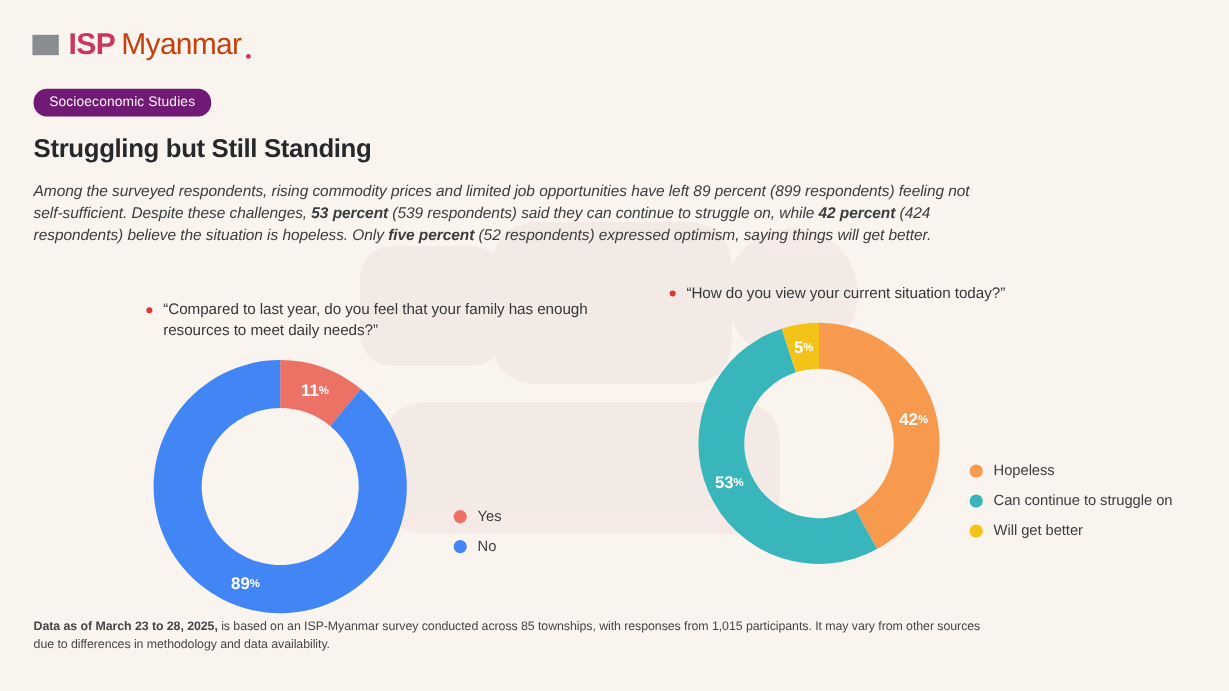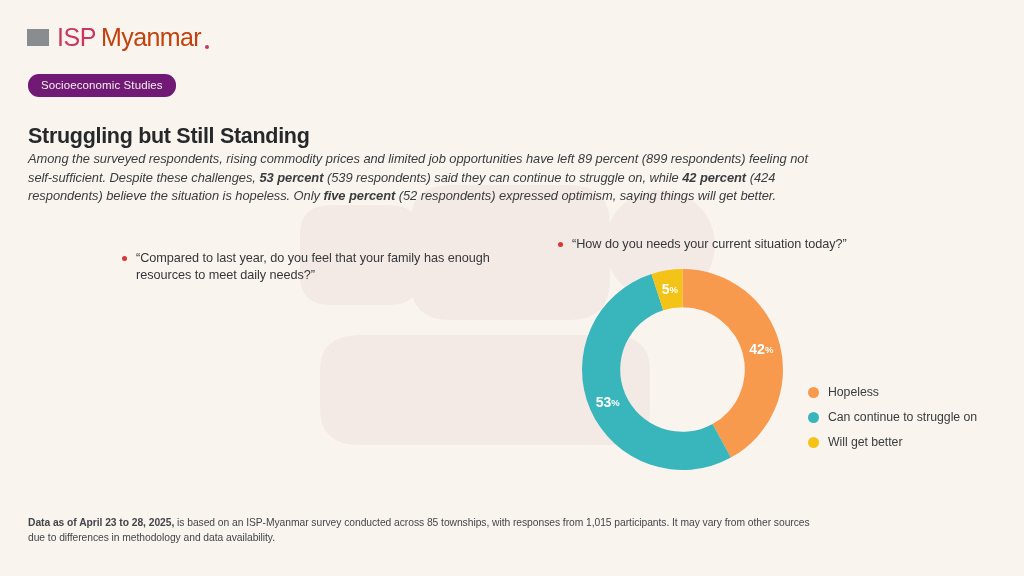--- a/index.html
+++ b/index.html
@@ -37,21 +37,21 @@
     height: 30px;
   }
   #logo-mark {
     width: 22px;
     height: 17px;
     background: #898d90;
     margin-right: 8px;
   }
   #logo-isp {
     font-size: 25px;
-    font-weight: normal;
+    font-weight: bold;
     letter-spacing: -0.4px;
     color: #c9375e;
     line-height: 1;
   }
   #logo-myanmar {
     font-size: 25px;
     font-weight: normal;
     letter-spacing: -0.6px;
     color: #c2410c;
     line-height: 1;
@@ -77,21 +77,21 @@
     font-size: 11.5px;
     padding: 5px 13px 6px 13px;
     border-radius: 11px;
     letter-spacing: 0.1px;
   }
 
   
   #title {
     position: absolute;
     left: 28px;
-    top: 124px;
+    top: 112px;
     font-size: 21.5px;
     font-weight: bold;
     letter-spacing: -0.3px;
     color: #26292b;
   }
 
   
   #body-text {
     position: absolute;
     left: 28px;
@@ -203,26 +203,44 @@
 
 <div id="title">Struggling but Still Standing</div>
 
 <div id="body-text"><span>Among the surveyed respondents, rising commodity prices and limited job opportunities have left 89 percent (899 respondents) feeling not self-sufficient. Despite these challenges, </span><b>53 percent</b><span> (539 respondents) said they can continue to struggle on, while </span><b>42 percent</b><span> (424 respondents) believe the situation is hopeless. Only </span><b>five percent</b><span> (52 respondents) expressed optimism, saying things will get better.</span></div>
 
 <div class="panel" id="panel-left">
   <div class="q-head">
     <span class="q-bullet"></span>
     <span>“Compared to last year, do you feel that your family has enough resources to meet daily needs?”</span>
   </div>
+  <div class="chart-row">
+    <svg class="donut" id="donut-left" width="215" height="215" viewBox="0 0 215 215">
+        <path d="M 107.5 2 A 105.5 105.5 0 0 1 174.7482309184868 26.210852887154246 L 149.1939031694618 57.10072879003563 A 65.41 65.41 0 0 0 107.5 42.09 Z" fill="#ec7265"></path>
+        <text class="slice-label" x="136.4468489745614" y="27.09703388901667"><tspan>11</tspan><tspan class="slice-label-pct">%</tspan></text>
+        <path d="M 174.7482309184868 26.210852887154246 A 105.5 105.5 0 1 1 107.49999999999999 2 L 107.49999999999999 42.09 A 65.41 65.41 0 1 0 149.1939031694618 57.10072879003563 Z" fill="#4285f4"></path>
+        <text class="slice-label" x="78.55315102543867" y="187.90296611098336"><tspan>89</tspan><tspan class="slice-label-pct">%</tspan></text>
+      </svg>
+    <div class="legend" id="legend-left">
+        <div class="legend-item">
+          <span class="legend-swatch" style="background: rgb(236, 114, 101);"></span>
+          <span>Yes</span>
+        </div>
+        <div class="legend-item">
+          <span class="legend-swatch" style="background: rgb(66, 133, 244);"></span>
+          <span>No</span>
+        </div>
+      </div>
+  </div>
 </div>
 
 <div class="panel" id="panel-right">
   <div class="q-head">
     <span class="q-bullet"></span>
-    <span>“How do you needs your current situation today?”</span>
+    <span>“How do you view your current situation today?”</span>
   </div>
   <div class="chart-row">
     <svg class="donut" id="donut-right" width="205" height="205" viewBox="0 0 205 205">
         <path d="M 102.5 2 A 100.5 100.5 0 0 1 150.9162442472224 190.56882134440826 L 132.5180714332779 157.10266923353313 A 62.31 62.31 0 0 0 102.5 40.19 Z" fill="#f79a4d"></path>
         <text class="slice-label" x="181.3475122316762" y="82.25539973534498"><tspan>42</tspan><tspan class="slice-label-pct">%</tspan></text>
         <path d="M 150.9162442472224 190.56882134440826 A 100.5 100.5 0 1 1 71.44379206531777 6.918820112337073 L 83.24515108049701 43.23966846964898 A 62.31 62.31 0 1 0 132.5180714332779 157.10266923353313 Z" fill="#38b6bc"></path>
         <text class="slice-label" x="27.79018469619554" y="134.82982403712435"><tspan>53</tspan><tspan class="slice-label-pct">%</tspan></text>
         <path d="M 71.44379206531777 6.918820112337073 A 100.5 100.5 0 0 1 102.49999999999999 2 L 102.49999999999999 40.19 A 62.31 62.31 0 0 0 83.24515108049701 43.23966846964898 Z" fill="#f4c318"></path>
         <text class="slice-label" x="89.7654523734" y="22.097230633852817"><tspan>5</tspan><tspan class="slice-label-pct">%</tspan></text>
       </svg>
@@ -236,13 +254,13 @@
           <span>Can continue to struggle on</span>
         </div>
         <div class="legend-item">
           <span class="legend-swatch" style="background: rgb(244, 195, 24);"></span>
           <span>Will get better</span>
         </div>
       </div>
   </div>
 </div>
 
-<div id="footer"><b>Data as of April 23 to 28, 2025,</b><span> is based on an ISP-Myanmar survey conducted across 85 townships, with responses from 1,015 participants. It may vary from other sources due to differences in methodology and data availability.</span></div>
+<div id="footer"><b>Data as of March 23 to 28, 2025,</b><span> is based on an ISP-Myanmar survey conducted across 85 townships, with responses from 1,015 participants. It may vary from other sources due to differences in methodology and data availability.</span></div>
 
 </body></html>

